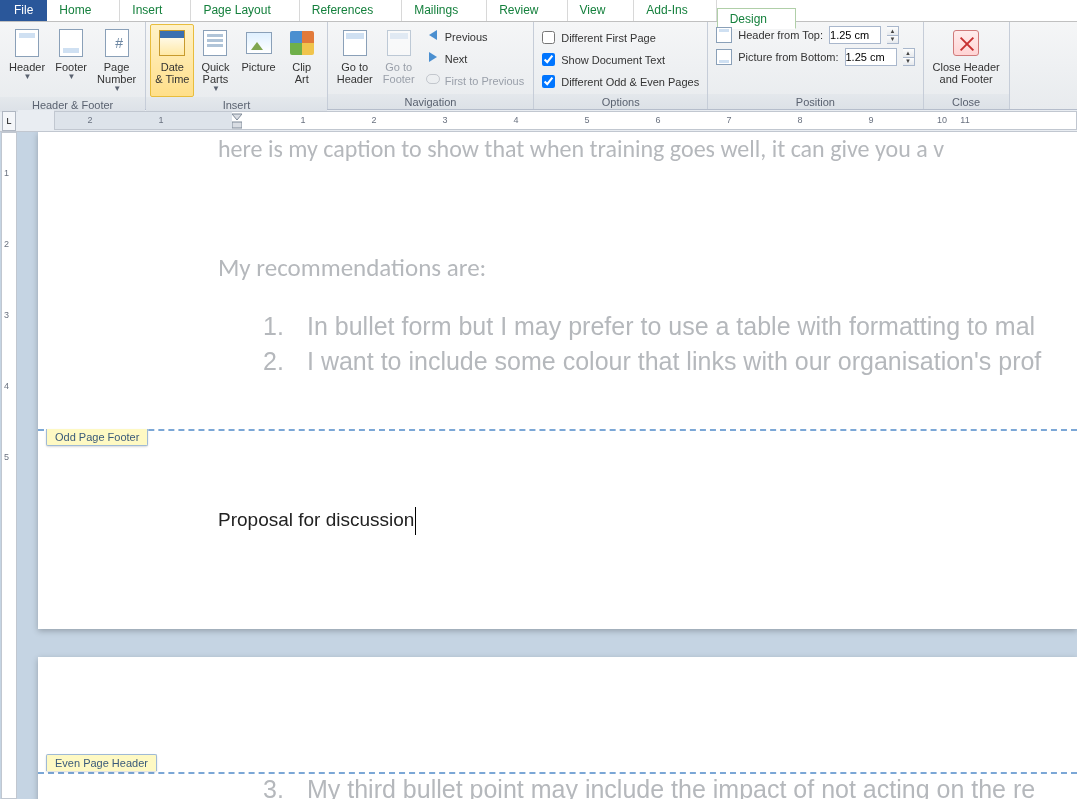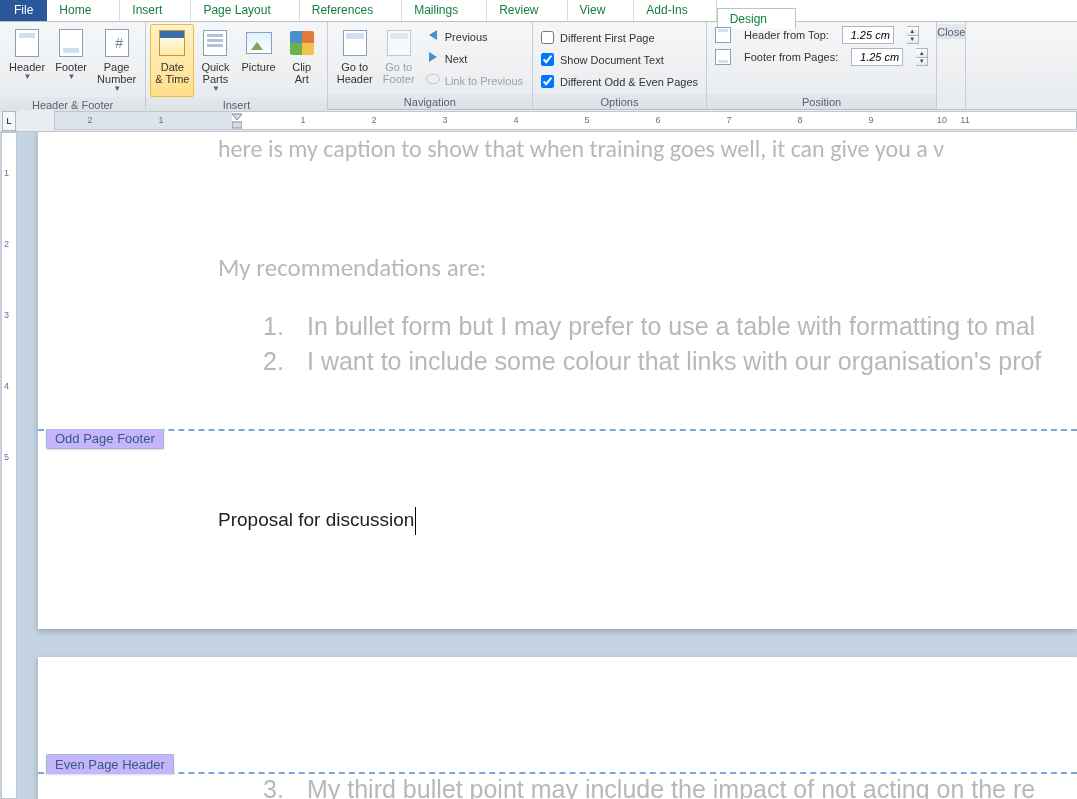--- a/index.html
+++ b/index.html
@@ -19,23 +19,23 @@
 .bigbtn { display: flex; flex-direction: column; align-items: center; justify-content: flex-start; padding: 2px 4px; font-size: 11px; color: #333; text-align: center; line-height: 1.1; min-width: 36px; cursor: pointer; border: 1px solid transparent; border-radius: 2px; }
 .bigbtn.highlighted { border-color: #e8bd3c; background: linear-gradient(#fff2c8,#ffdf8a); }
 .bigbtn.disabled { color: #9aa0aa; }
 .bigbtn-icon { width: 32px; height: 32px; margin-bottom: 2px; display: flex; align-items: center; justify-content: center; }
 .smallrow { display: flex; align-items: flex-end; gap: 4px; font-size: 11px; color: #333; padding: 2px 4px; height: 22px; cursor: pointer; border: 1px solid transparent; border-radius: 2px; }
 .smallrow.disabled { color: #9aa0aa; }
 .smallrow-icon { width: 16px; height: 16px; display: flex; align-items: center; justify-content: center; }
 .col { display: flex; flex-direction: column; }
 .chk { display: flex; align-items: flex-end; gap: 6px; font-size: 11px; color: #333; padding: 2px 4px; height: 22px; }
 .chk input { width: 13px; height: 13px; }
-.posrow { display: flex; align-items: center; gap: 13px; font-size: 11px; color: #333; padding: 2px 4px; height: 22px; }
+.posrow { display: flex; align-items: center; gap: 6px; font-size: 11px; color: #333; padding: 2px 4px; height: 22px; }
 .posrow-icon { width: 16px; height: 16px; }
-.posinput { width: 52px; height: 18px; font-size: 11px; text-align: right; padding-right: 3px; border: 1px solid #a9b7cc; background: #fff; font-style: italic; }
+.posinput { width: 52px; height: 18px; font-size: 11px; padding-right: 3px; border: 1px solid #a9b7cc; background: #fff; }
 .spinner { display: flex; flex-direction: column; width: 12px; height: 18px; border: 1px solid #a9b7cc; border-left: none; }
 .spinner div { flex: 1; display: flex; align-items: center; justify-content: center; font-size: 6px; color: #444; background: linear-gradient(#fdfdfd,#e6e9ed); cursor: pointer; }
 .spinner div:first-child { border-bottom: 1px solid #a9b7cc; }
 
 
 .rulerwrap { display: flex; height: 22px; background: #e9edf2; border-bottom: 1px solid #c1c7d0; }
 .rulertab { width: 14px; height: 20px; border: 1px solid #b0b7c2; background: #f4f6f9; font-size: 9px; display: flex; align-items: center; justify-content: center; margin: 1px 2px 0 2px; }
 .vruler-col { width: 36px; background: #e9edf2; }
 .hruler { flex: 1; position: relative; background: #fff; border: 1px solid #c1c7d0; margin: 1px 0; }
 .hruler-shade-left { position: absolute; left: 0; width: 177px; top: 0; bottom: 0; background: #dde3ea; }
@@ -52,21 +52,21 @@
 .page2 { height: 150px; }
 
 .bodytext { color: #b5b8bc; font-family: Calibri, sans-serif; }
 .caption { font-size: 24px; position: absolute; left: 180px; top: 2px; white-space: nowrap; }
 .recs { font-size: 25px; position: absolute; left: 180px; top: 120px; }
 .bullet-list { position: absolute; left: 225px; top: 180px; font-size: 25px; }
 .bullet-row { display: flex; gap: 24px; margin-bottom: 6px; white-space: nowrap; }
 .bullet-num { width: 20px; text-align: right; }
 
 .hf-sep { position: absolute; left: 0; right: 0; border-top: 2px dashed #7ba7d6; }
-.hf-tag { position: absolute; background: #c4b5fd; border: 1px solid #9fbad6; font-size: 13px; color: #3a5a7a; padding: 2px 8px; border-radius: 0 0 2px 2px; box-shadow: 0 1px 2px rgba(0,0,0,0.15); }
+.hf-tag { position: absolute; background: #fef9c3; border: 1px solid #9fbad6; font-size: 11px; color: #3a5a7a; padding: 2px 8px; border-radius: 0 0 2px 2px; box-shadow: 0 1px 2px rgba(0,0,0,0.15); }
 .hf-tag.top { border-top: none; }
 .hf-tag.bottom { border-bottom: none; border-radius: 2px 2px 0 0; }
 
 .footer-text { position: absolute; font-family: Calibri, sans-serif; font-size: 19px; color: #222; }
 .cursor { display: inline-block; width: 1px; height: 28px; background: #000; vertical-align: middle; margin-left: 1px; animation: blink 1s steps(1) infinite; }
 @keyframes blink { 50% { opacity: 0; } }
 
 .page2 .bullet3 { position: absolute; left: 225px; top: 118px; font-size: 25px; white-space: nowrap; display: flex; gap: 24px; }
 
 
@@ -198,21 +198,21 @@
         <div class="smallrow">
           <div class="smallrow-icon">
               <div class="ic-arrow-r"></div>
             </div>
           <span>Next</span>
         </div>
         <div class="smallrow disabled">
           <div class="smallrow-icon">
               <div class="ic-link" style="opacity:.5"></div>
             </div>
-          <span>Link to Previous</span>
+          <span>First to Previous</span>
         </div>
       </div>
     </div>
     <div class="group-title">Navigation</div>
   </div>
 
   <div class="group">
     <div class="group-body">
       <div class="col">
         <label class="chk">
@@ -243,33 +243,42 @@
           <input class="posinput" value="1.25 cm" style="">
           <div class="spinner">
               <div>▲</div>
               <div>▼</div>
             </div>
         </div>
         <div class="posrow">
           <div class="posrow-icon" style="border:1px solid #8aa0b8;background:#fff;position:relative">
               <div style="position:absolute;left:2px;right:2px;bottom:1px;height:3px;background:#cfe0f2"></div>
             </div>
-          <span>Footer from Pages:</span>
+          <span>Picture from Bottom:</span>
           <input class="posinput" value="1.25 cm" style="">
           <div class="spinner">
               <div>▲</div>
               <div>▼</div>
             </div>
         </div>
       </div>
     </div>
     <div class="group-title">Position</div>
   </div>
 
   <div class="group">
+    <div class="group-body">
+      <div class="bigbtn" style="min-width:70px">
+        <div class="bigbtn-icon">
+            <div class="ic-close"></div>
+          </div>
+        <span style="white-space:pre-line">Close Header
+and Footer</span>
+      </div>
+    </div>
     <div class="group-title">Close</div>
   </div>
 
 </div>
 
 <div class="rulerwrap">
   <div class="rulertab">L</div>
   <div class="vruler-col"></div>
   <div class="hruler">
     <div class="hruler-shade-left"></div>

